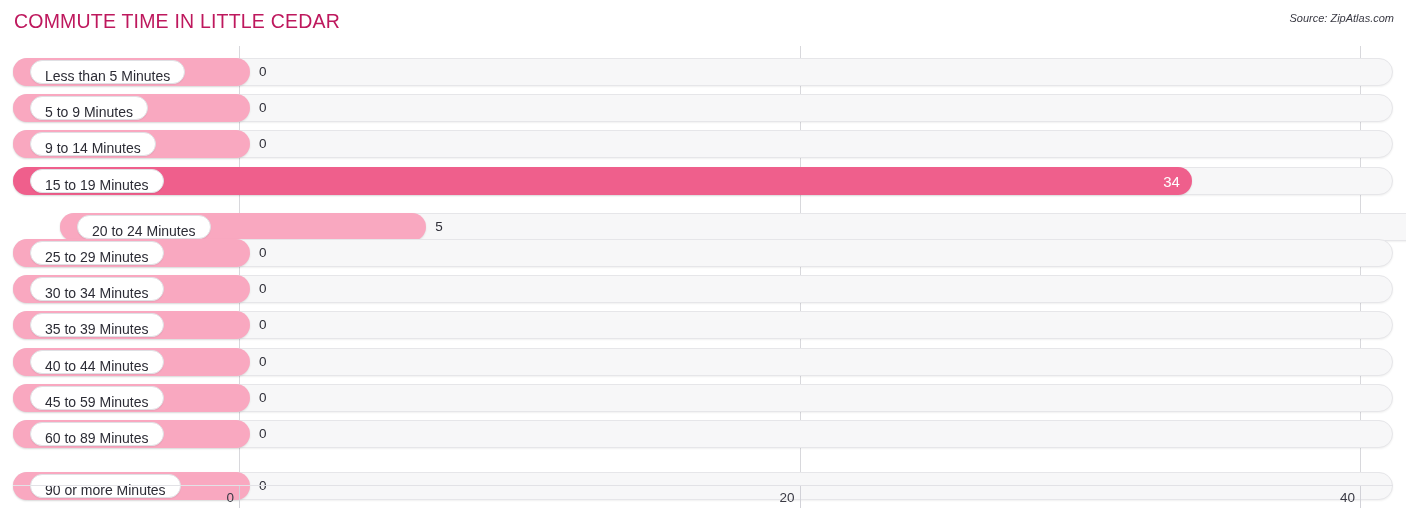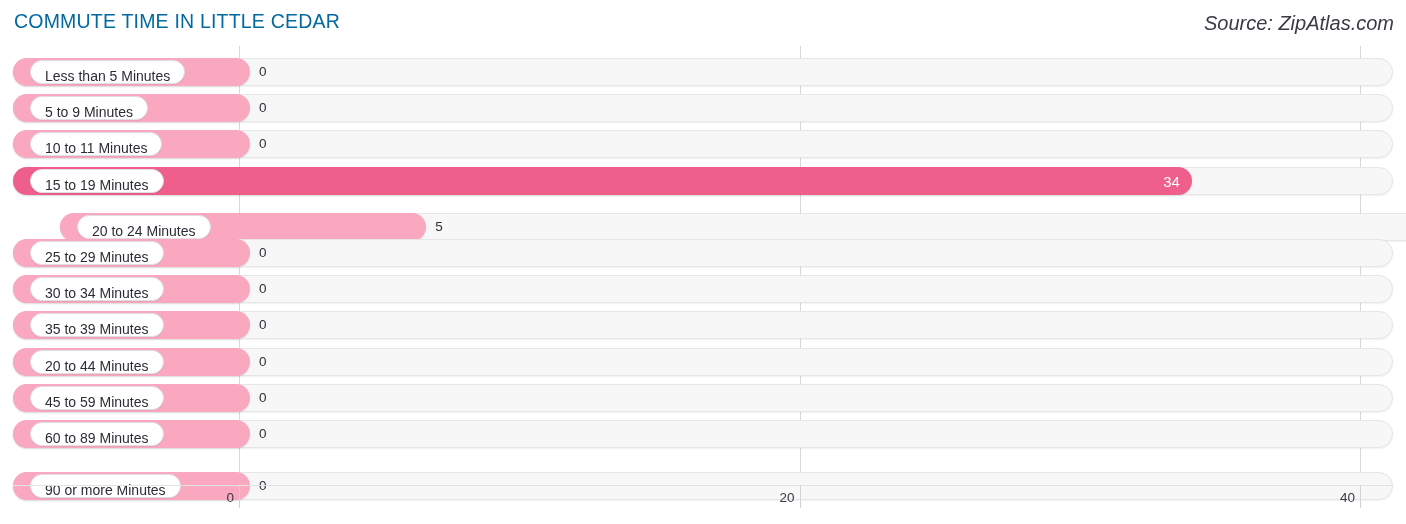--- a/index.html
+++ b/index.html
@@ -21,28 +21,28 @@
   #header {
     position: absolute;
     left: 0; top: 0;
     width: 1406px; height: 46px;
   }
   #chart-title {
     position: absolute;
     left: 14px; top: 10px;
     font-size: 19.5px;
     letter-spacing: 0.2px;
-    color: #0369a1;
+    color: #be185d;
     font-weight: 400;
     white-space: nowrap;
   }
   #source-label {
     position: absolute;
     right: 12px; top: 12px;
-    font-size: 20px;
+    font-size: 11px;
     font-style: italic;
     color: #3a3a44;
     white-space: nowrap;
   }
 
   
   #plot {
     position: absolute;
     left: 0; top: 46px;
     width: 1406px;
@@ -168,21 +168,21 @@
         </div>
         <div class="row" style="top: 45.2px;">
           <div class="track"></div>
           <div class="bar" style="width: 237px;"></div>
           <div class="cat-pill">5 to 9 Minutes</div>
           <div class="bar-label-outside" style="left: 259px;">0</div>
         </div>
         <div class="row" style="top: 81.4px;">
           <div class="track"></div>
           <div class="bar" style="width: 237px;"></div>
-          <div class="cat-pill">10 to 11 Minutes</div>
+          <div class="cat-pill">9 to 14 Minutes</div>
           <div class="bar-label-outside" style="left: 259px;">0</div>
         </div>
         <div class="row" style="top: 117.6px;">
           <div class="track"></div>
           <div class="bar highlight" style="width: 1178.85px;"></div>
           <div class="cat-pill">15 to 19 Minutes</div>
           <div class="bar-label-inside" style="left: 1155.85px; width: 24px;">34</div>
         </div>
         <div class="row" style="top: 164px; margin-left: 47px;">
           <div class="track"></div>
@@ -204,21 +204,21 @@
         </div>
         <div class="row" style="top: 262.4px;">
           <div class="track"></div>
           <div class="bar" style="width: 237px;"></div>
           <div class="cat-pill">35 to 39 Minutes</div>
           <div class="bar-label-outside" style="left: 259px;">0</div>
         </div>
         <div class="row" style="top: 298.6px;">
           <div class="track"></div>
           <div class="bar" style="width: 237px;"></div>
-          <div class="cat-pill">20 to 44 Minutes</div>
+          <div class="cat-pill">40 to 44 Minutes</div>
           <div class="bar-label-outside" style="left: 259px;">0</div>
         </div>
         <div class="row" style="top: 334.8px;">
           <div class="track"></div>
           <div class="bar" style="width: 237px;"></div>
           <div class="cat-pill">45 to 59 Minutes</div>
           <div class="bar-label-outside" style="left: 259px;">0</div>
         </div>
         <div class="row" style="top: 371px;">
           <div class="track"></div>

